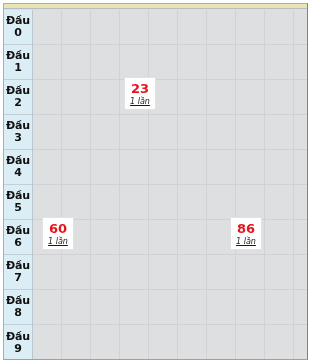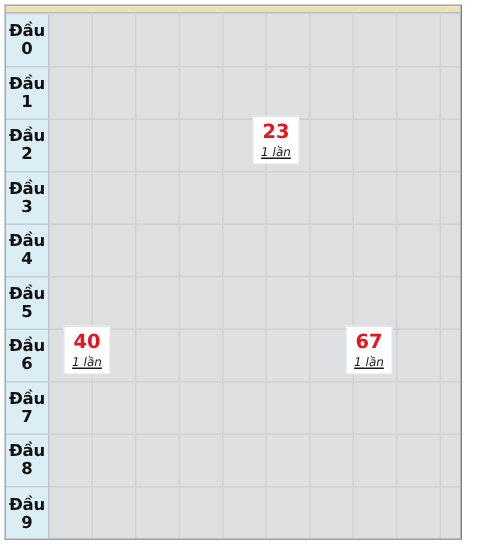--- a/index.html
+++ b/index.html
@@ -203,30 +203,30 @@
           </div>
         </div>
         <div class="row" style="top:315px;">
           <div class="head-cell">
             <span class="w">Đầu</span>
             <span class="n">9</span>
           </div>
         </div>
       </div>
 
-      <div class="card" style="left:120px;top:67px;margin-left:44px;">
+      <div class="card" style="left:120px;top:67px;">
         <span class="num">23</span>
         <span class="cnt">1 lần</span>
       </div>
 
       <div class="card" style="left:38px;top:207px;">
-        <span class="num">40</span>
+        <span class="num">60</span>
         <span class="cnt">1 lần</span>
       </div>
 
       <div class="card" style="left:226px;top:207px;">
-        <span class="num">67</span>
+        <span class="num">86</span>
         <span class="cnt">1 lần</span>
       </div>
 
     </div>
   </div>
 </div>
 
 </body></html>

